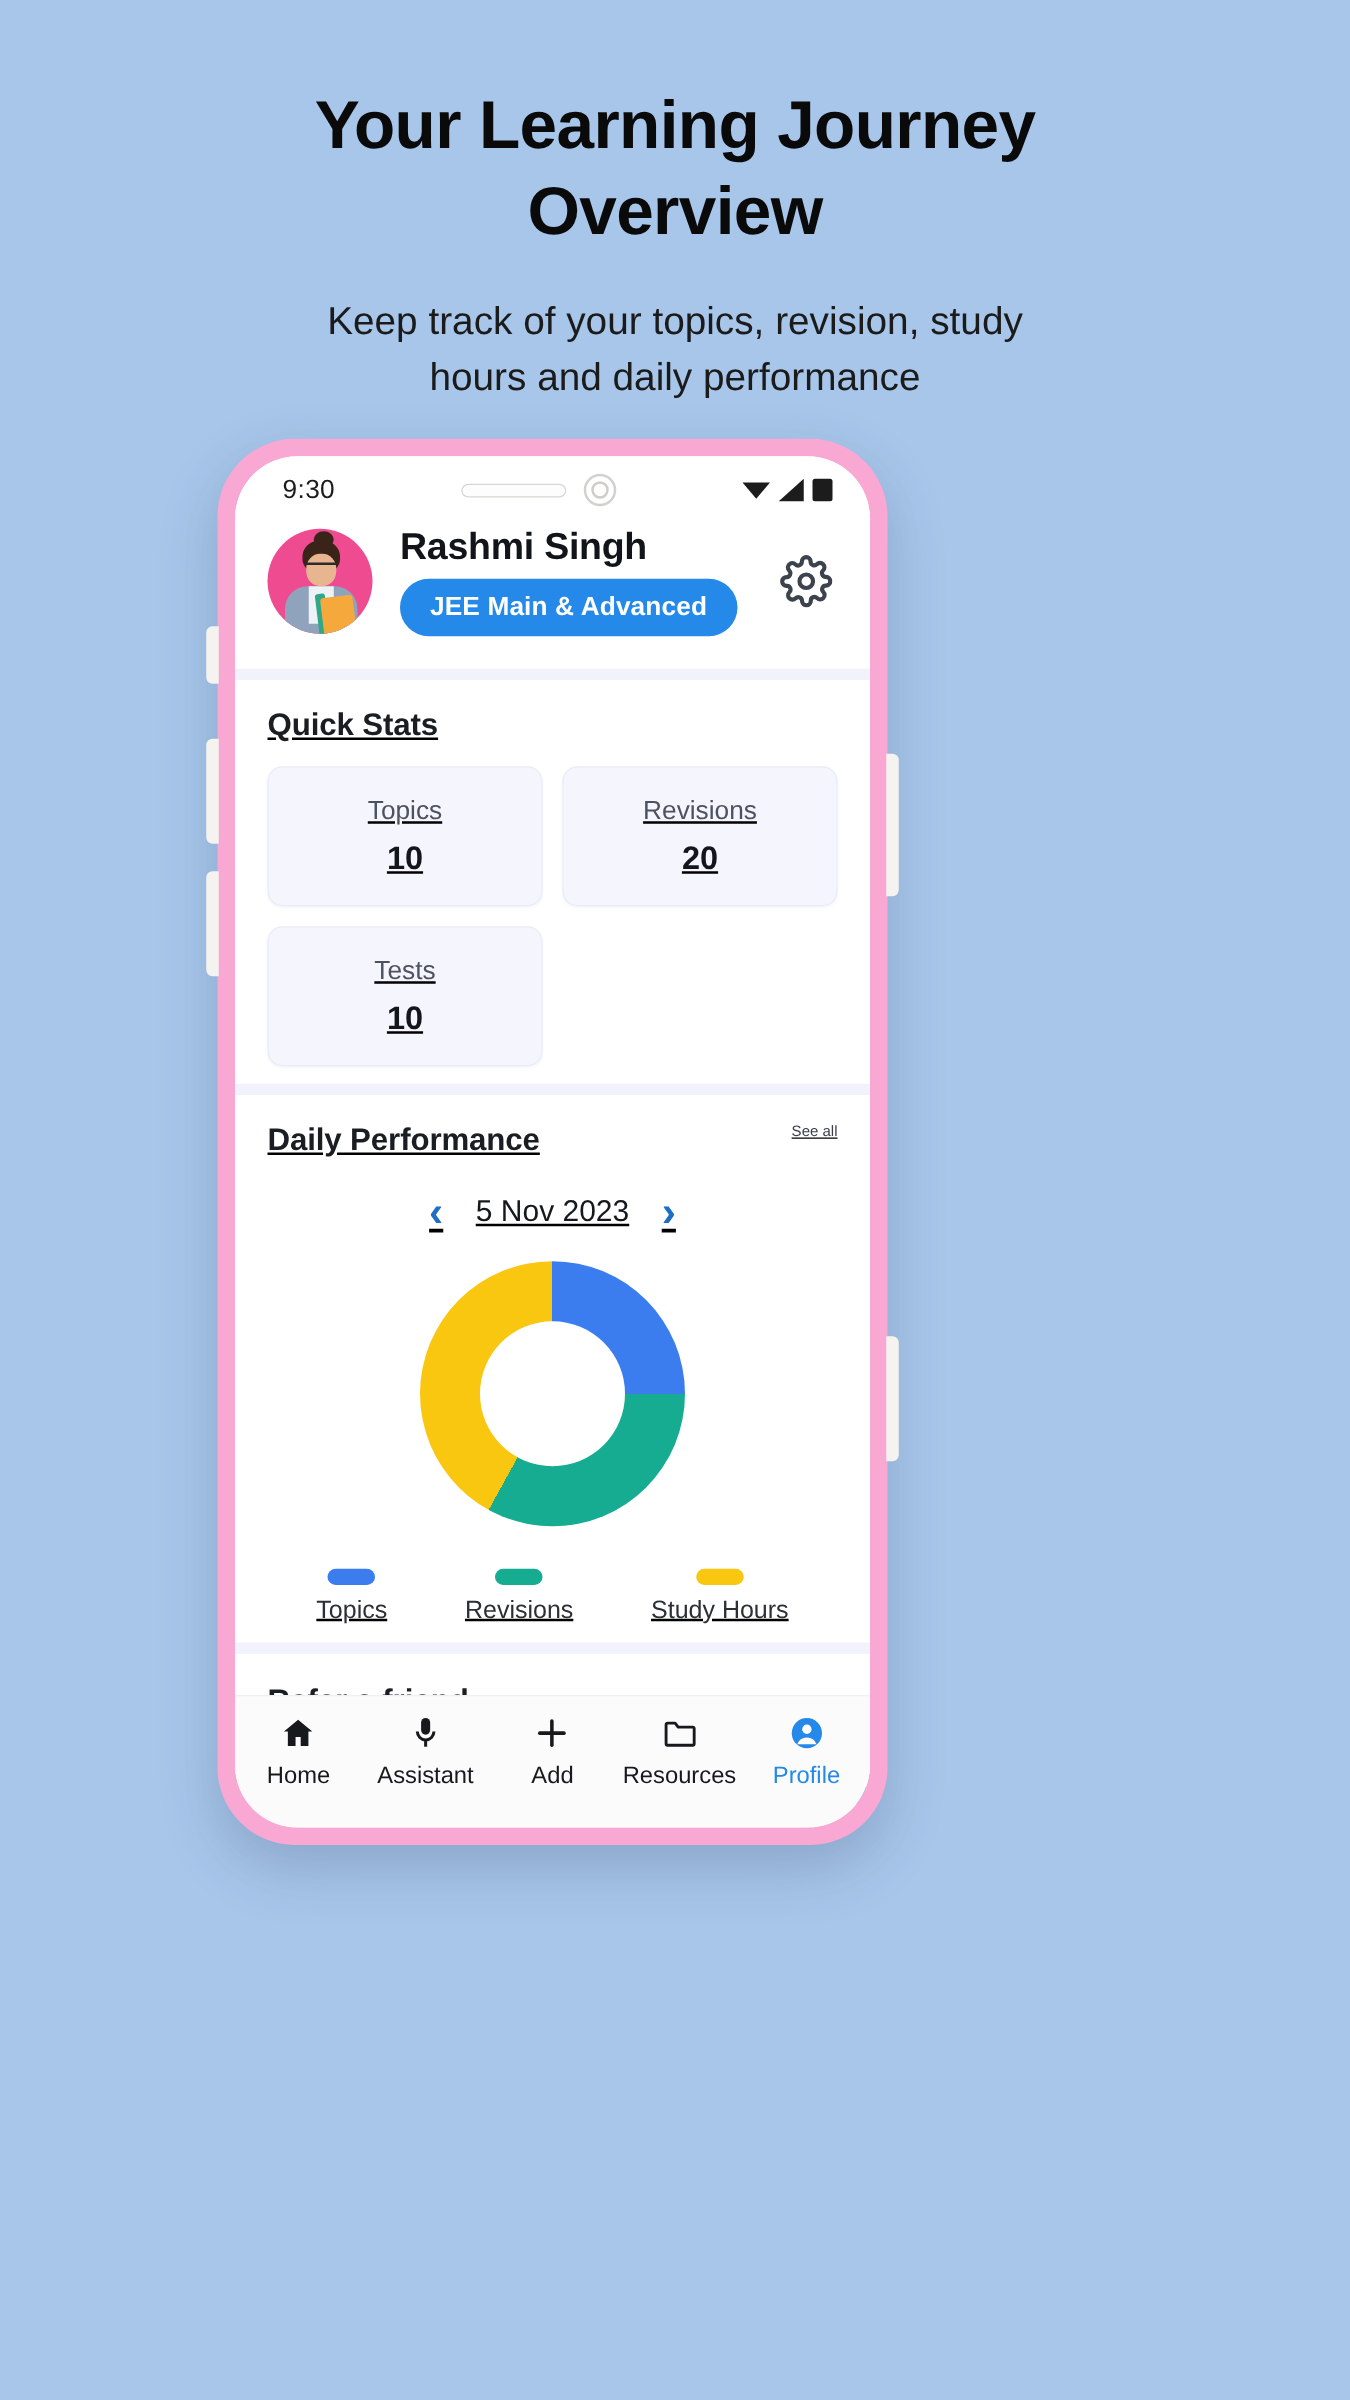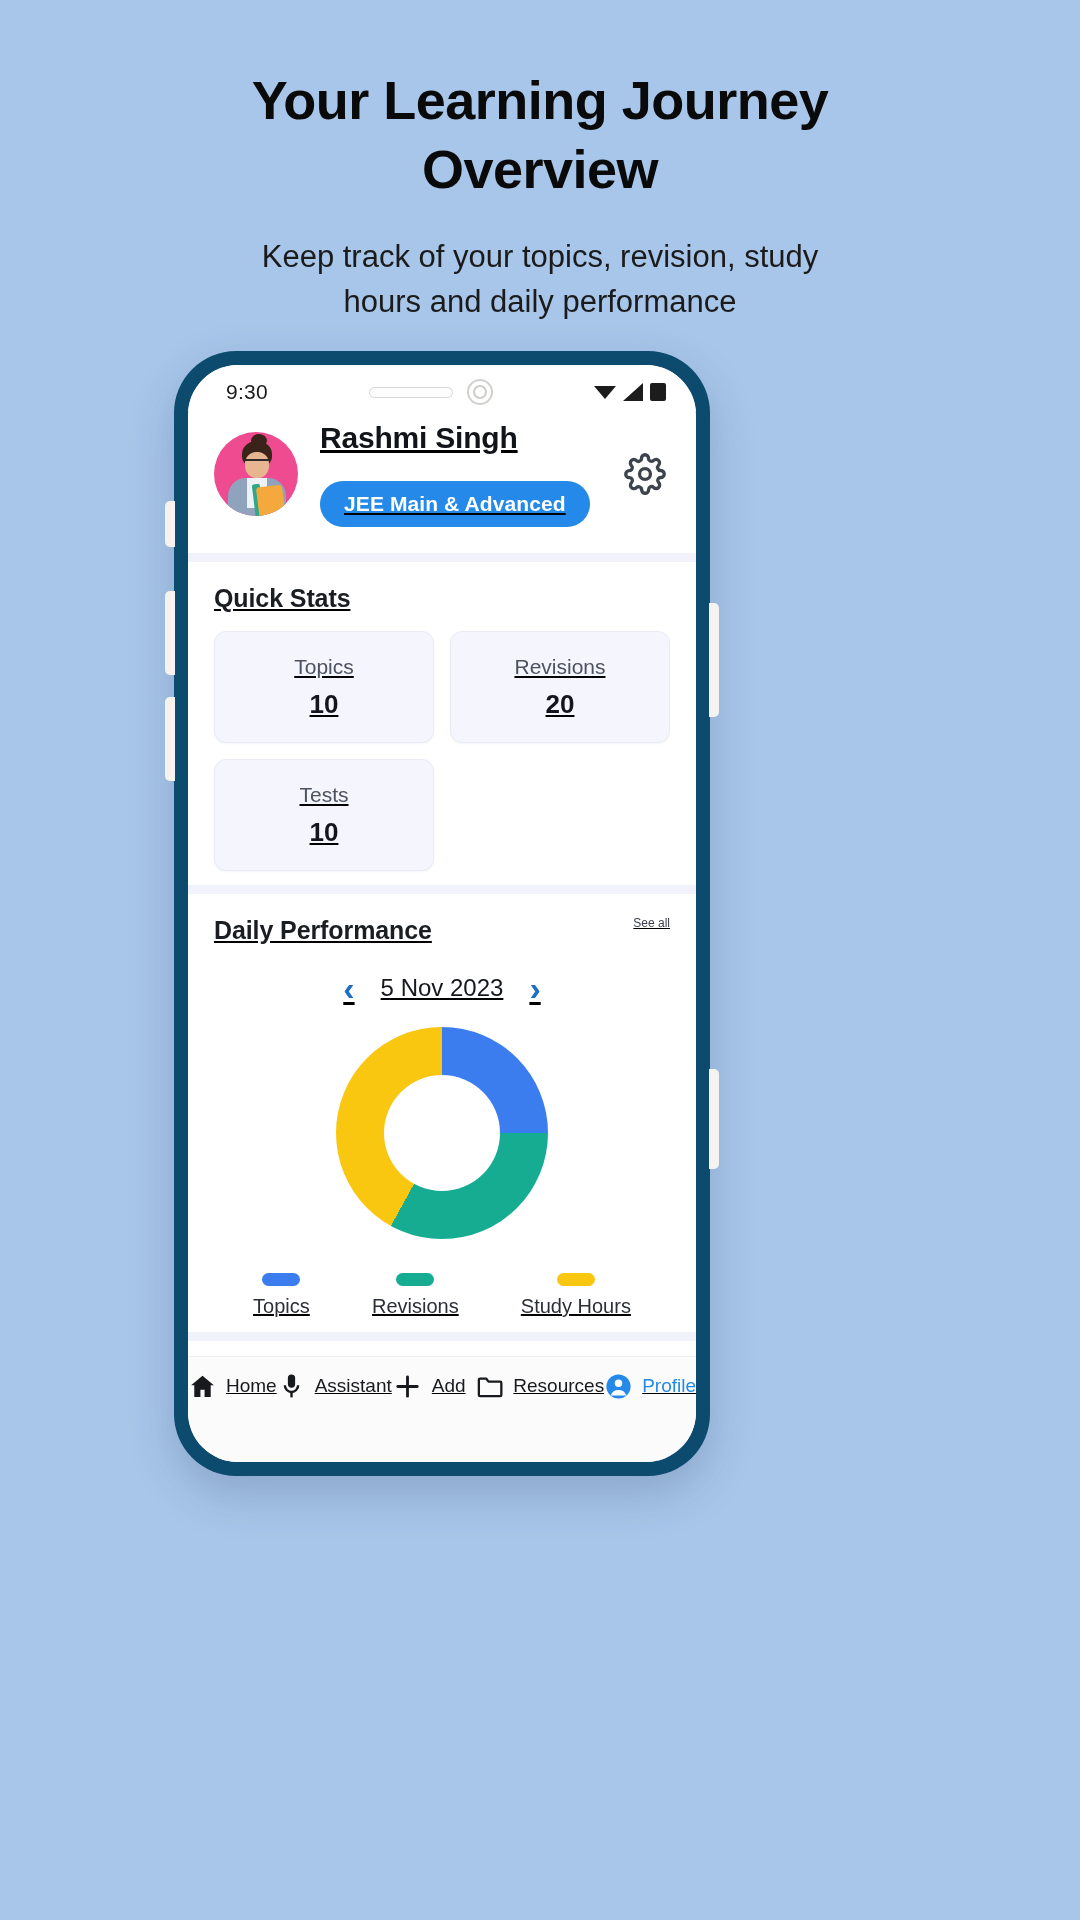--- a/index.html
+++ b/index.html
@@ -39,21 +39,21 @@
     font-weight: 400;
   }
 
   
   .phone {
     position: absolute;
     left: 174px;
     top: 351px;
     width: 536px;
     height: 1125px;
-    background: #0c4a6e;
+    background: #f9a8d4;
     border-radius: 62px;
     box-shadow: 0 18px 46px rgba(40,60,90,0.22);
   }
   
   .btn-side {
     position: absolute;
     background: #f5f3ef;
     border-radius: 4px;
   }
   .btn-left-1 { left: -9px; top: 150px;  width: 10px; height: 46px; border-radius: 5px 0 0 5px; }
@@ -143,21 +143,21 @@
   }
   .av-hair { position:absolute; left:28px; top:9px; width:30px; height:26px; background:#3a2318; border-radius:50% 50% 40% 40%; }
   .av-bun  { position:absolute; left:37px; top:2px; width:16px; height:13px; background:#3a2318; border-radius:50%; }
   .av-face { position:absolute; left:31px; top:20px; width:24px; height:26px; background:#e8b591; border-radius:46%; }
   .av-glass{ position:absolute; left:31px; top:27px; width:24px; height:7px; border-top:2px solid #2b2b2b; }
   .av-body { position:absolute; left:14px; top:46px; width:58px; height:44px; background:#8fa3bd; border-radius:18px 18px 0 0; }
   .av-shirt{ position:absolute; left:33px; top:46px; width:20px; height:30px; background:#eef2f6; }
   .av-book { position:absolute; left:44px; top:54px; width:26px; height:36px; background:#f5a93c; border-radius:3px; transform: rotate(-7deg); }
   .av-book2{ position:absolute; left:40px; top:52px; width:8px; height:38px; background:#2fa88a; border-radius:2px; transform: rotate(-7deg); }
 
-  .profile-info { flex: 1; display: flex; flex-direction: column; gap: 26px; text-decoration: underline; }
+  .profile-info { flex: 1; display: flex; flex-direction: column; gap: 8px; }
   .profile-name {
     font-size: 30px;
     font-weight: bold;
     color: #111418;
     letter-spacing: -0.2px;
   }
   .exam-badge {
     display: inline-block;
     align-self: flex-start;
     background: #2489e8;
@@ -305,25 +305,24 @@
     height: 106px;
     background: #fbfbfb;
     display: flex;
     align-items: flex-start;
     padding-top: 14px;
     border-top: 1px solid #f0f0f0;
   }
   .nav-item {
     flex: 1;
     display: flex;
-    flex-direction: row;
+    flex-direction: column;
     align-items: center;
     gap: 9px;
     cursor: pointer;
-    text-decoration: underline;
   }
   .nav-ic { height: 30px; display: flex; align-items: center; justify-content: center; }
   .nav-label { font-size: 19px; color: #17191d; }
   .nav-item.active .nav-label { color: #2489e8; }
 </style>
 </head>
 <body style="background: rgb(167, 198, 234);">
 
 <div class="promo">
   <div class="promo-title">Your Learning Journey Overview</div>

